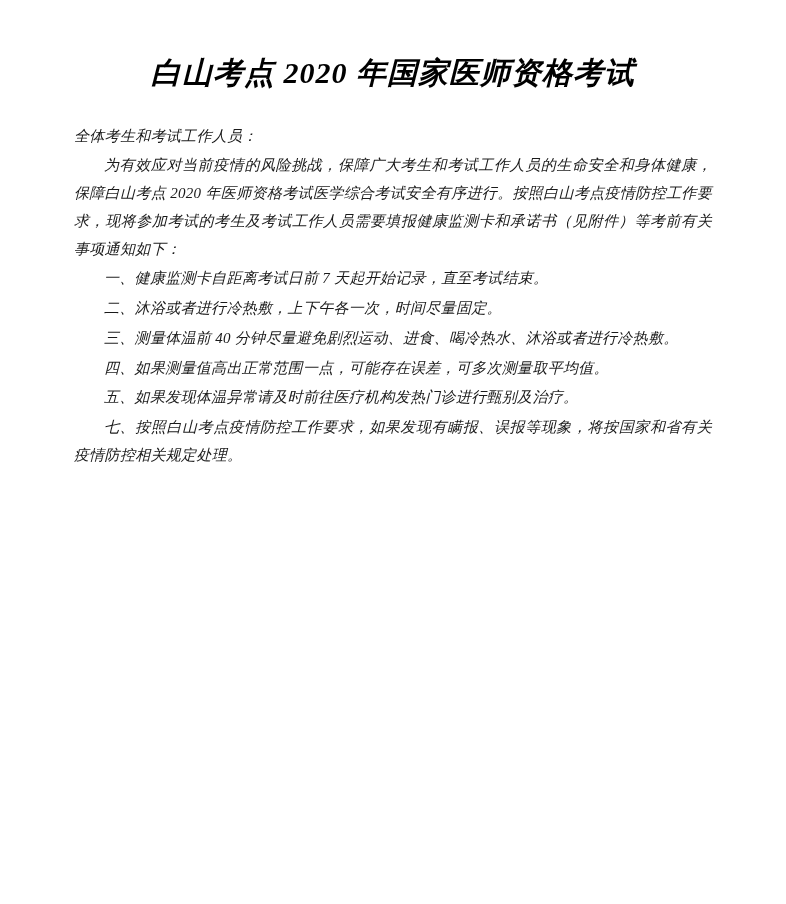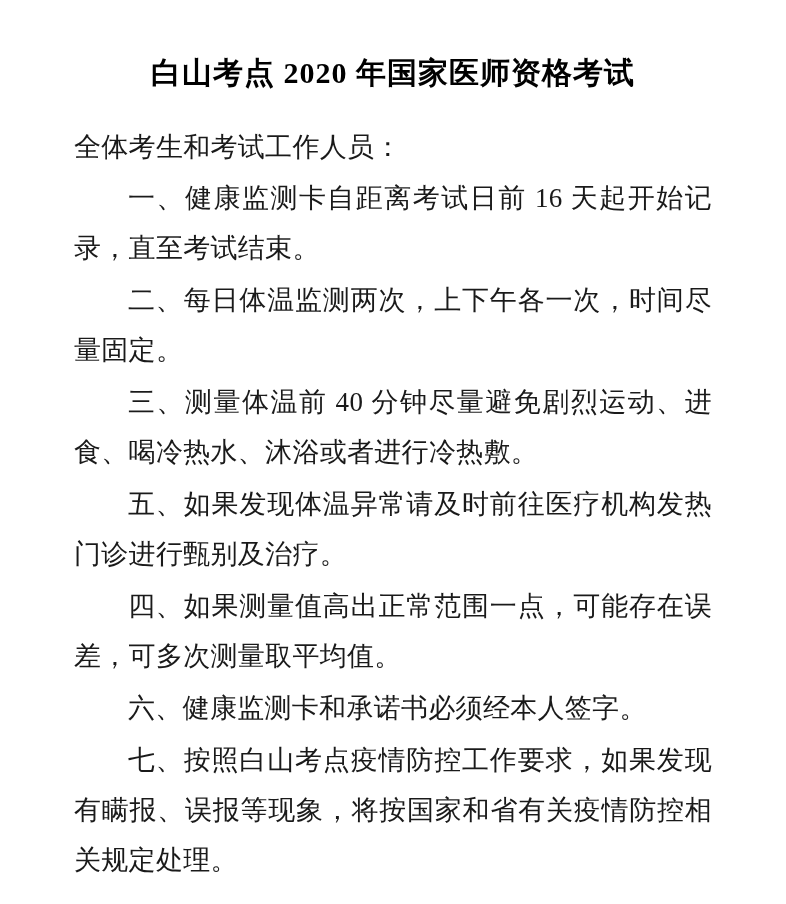--- a/index.html
+++ b/index.html
@@ -13,40 +13,41 @@
     font-family: "Liberation Serif", "DejaVu Serif", serif;
     color: #111111;
     overflow: hidden;
   }
   .page {
     width: 786px;
     height: 904px;
     box-sizing: border-box;
     padding: 40px 60px 0 60px;
     position: relative;
+    font-style: italic;
   }
   .title-block {
     text-align: center;
     margin-top: 10px;
     margin-bottom: 26px;
   }
   .title-line {
     font-size: 30px;
     font-weight: bold;
     letter-spacing: 1px;
     line-height: 1.55;
     color: #000000;
     font-family: "Liberation Serif", "DejaVu Serif", serif;
   }
   .body-block {
     padding: 0 14px 0 14px;
   }
   p.para {
     margin: 0 0 2px 0;
-    font-size: 27px;
+    font-size: 15px;
     line-height: 1.85;
     text-align: justify;
     text-justify: inter-ideograph;
     color: #1a1a1a;
     letter-spacing: 0.3px;
   }
   p.indent {
     text-indent: 2em;
   }
   p.noindent {
@@ -57,22 +58,22 @@
 <body>
 
 <div class="page">
 
   <div class="title-block">
     <div class="title-line">白山考点 2020 年国家医师资格考试</div>
   </div>
 
   <div class="body-block">
     <p class="para noindent">全体考生和考试工作人员：</p>
-    <p class="para indent">一、健康监测卡自距离考试日前 16 天起开始记录，直至考试结束。</p>
-    <p class="para indent">二、每日体温监测两次，上下午各一次，时间尽量固定。</p>
+    <p class="para indent">为有效应对当前疫情的风险挑战，保障广大考生和考试工作人员的生命安全和身体健康，保障白山考点 2020 年医师资格考试医学综合考试安全有序进行。按照白山考点疫情防控工作要求，现将参加考试的考生及考试工作人员需要填报健康监测卡和承诺书（见附件）等考前有关事项通知如下：</p>
+    <p class="para indent">一、健康监测卡自距离考试日前 7 天起开始记录，直至考试结束。</p>
+    <p class="para indent">二、沐浴或者进行冷热敷，上下午各一次，时间尽量固定。</p>
     <p class="para indent">三、测量体温前 40 分钟尽量避免剧烈运动、进食、喝冷热水、沐浴或者进行冷热敷。</p>
+    <p class="para indent">四、如果测量值高出正常范围一点，可能存在误差，可多次测量取平均值。</p>
     <p class="para indent">五、如果发现体温异常请及时前往医疗机构发热门诊进行甄别及治疗。</p>
-    <p class="para indent">四、如果测量值高出正常范围一点，可能存在误差，可多次测量取平均值。</p>
-    <p class="para indent">六、健康监测卡和承诺书必须经本人签字。</p>
     <p class="para indent">七、按照白山考点疫情防控工作要求，如果发现有瞒报、误报等现象，将按国家和省有关疫情防控相关规定处理。</p>
   </div>
 
 </div>
 
 </body></html>

